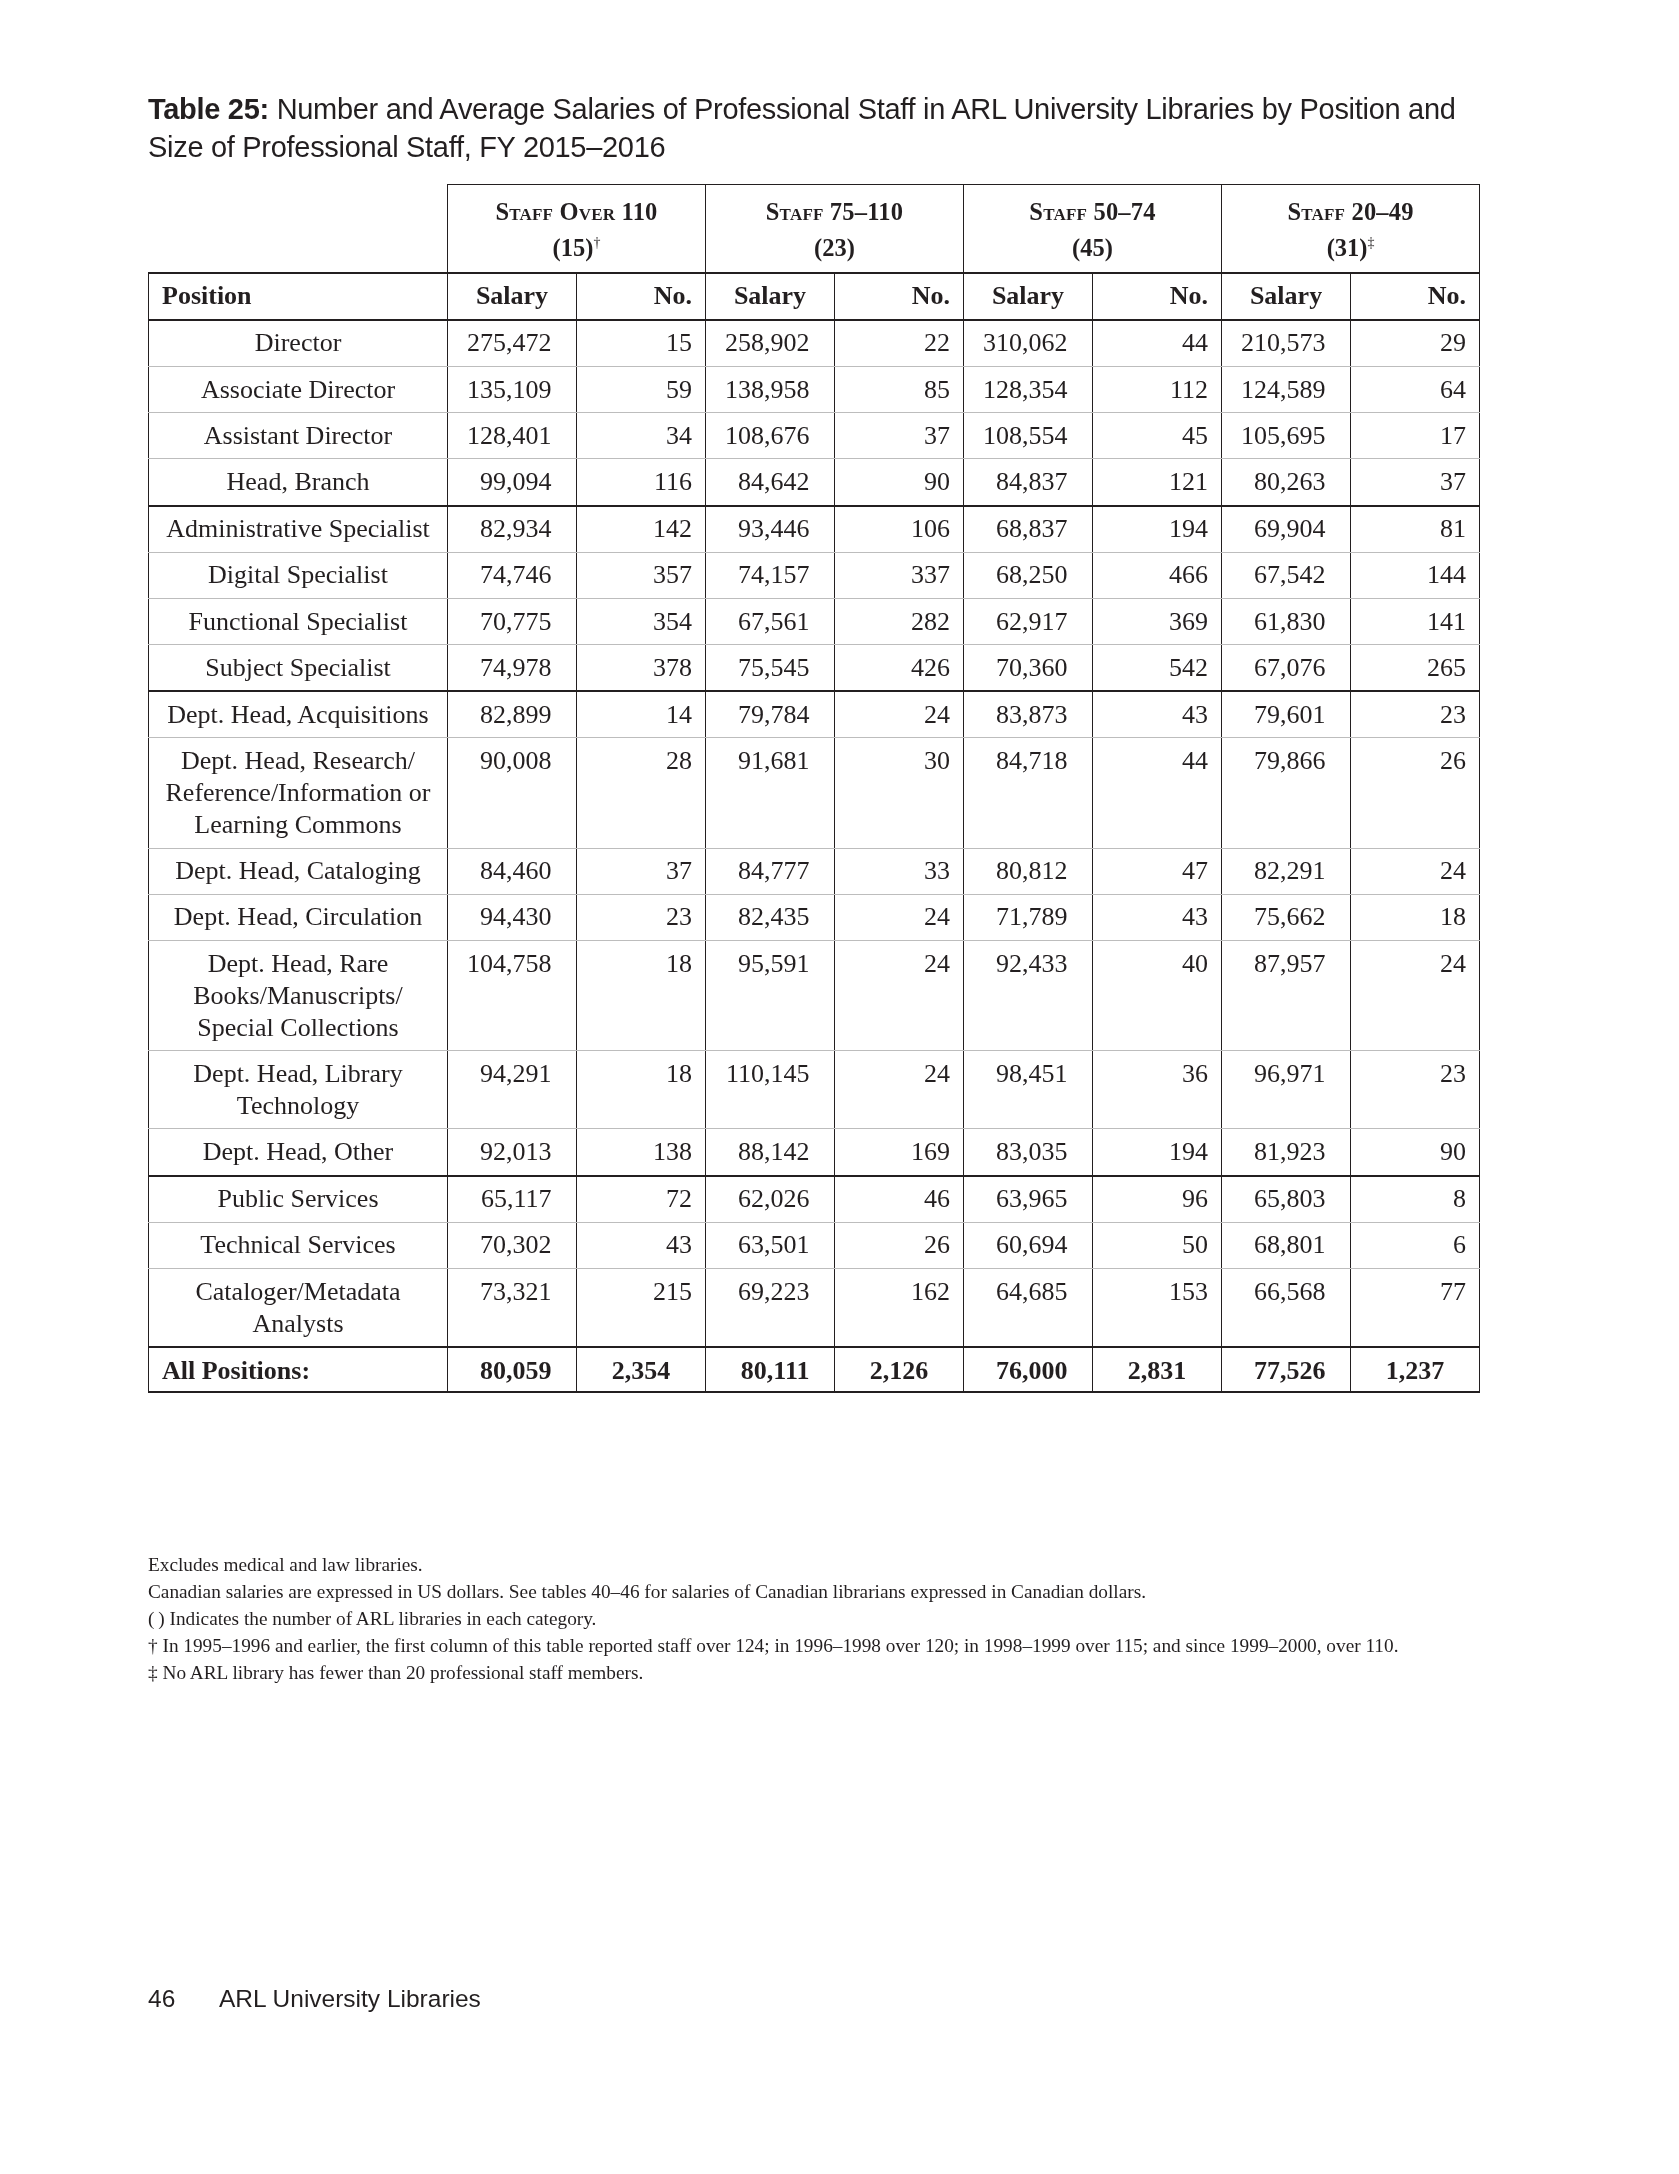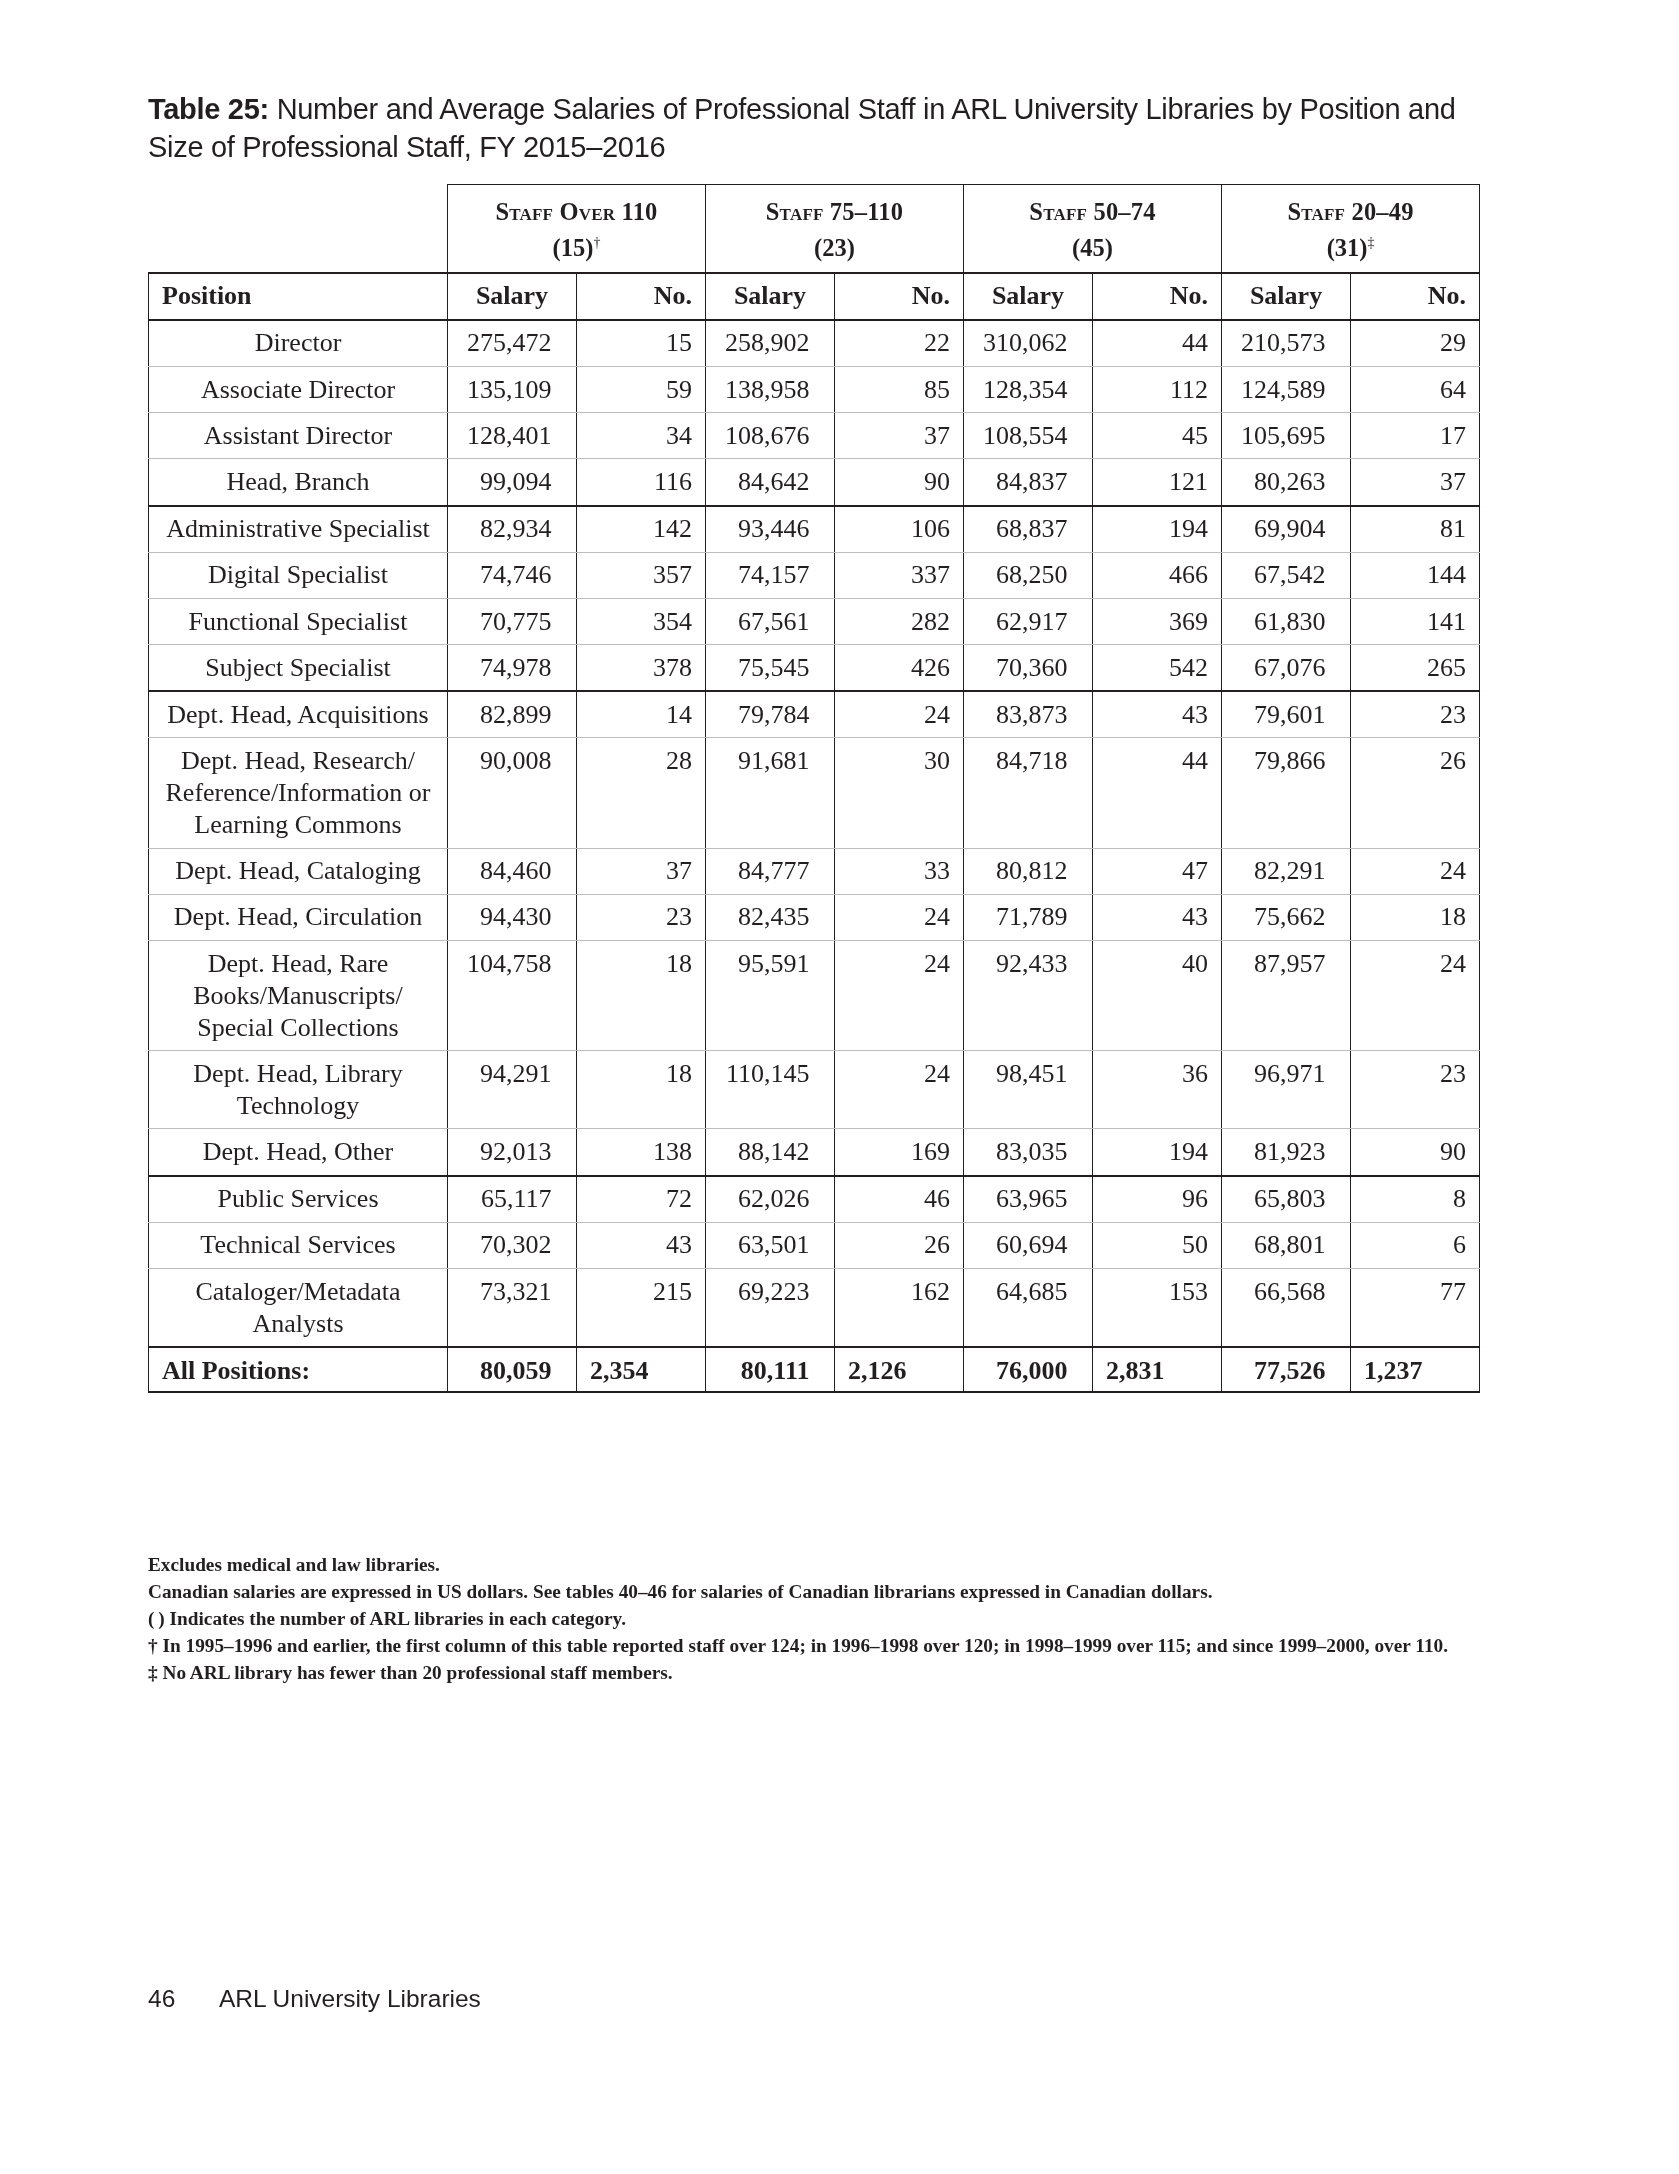--- a/index.html
+++ b/index.html
@@ -92,32 +92,32 @@
   tr.row.group-end td { border-bottom: 2.8px solid #231f20; }
 
   tr.total td {
     font-weight: 700;
     padding-top: 6.6px;
     padding-bottom: 4.7px;
     border-top: 2.8px solid #231f20;
     border-bottom: 2.8px solid #231f20;
   }
   tr.total td.sal { text-align: right; padding-right: 24.5px; }
-  tr.total td.no { text-align: left; border-radius: 21px; }
+  tr.total td.no { text-align: center; border-radius: 21px; }
 
   .notes {
     position: absolute;
     left: 148px;
     top: 1551px;
     width: 1365px;
     font-size: 19.3px;
     line-height: 27px;
     color: #231f20;
   }
-  .notes p { margin: 0; font-weight: bold; }
+  .notes p { margin: 0; }
 
   .footer {
     position: absolute;
     left: 148px;
     top: 1985px;
     font-family: "Liberation Sans", "DejaVu Sans", sans-serif;
     font-size: 24.5px;
     color: #231f20;
   }
   .footer .pg { display: inline-block; width: 71px; }

